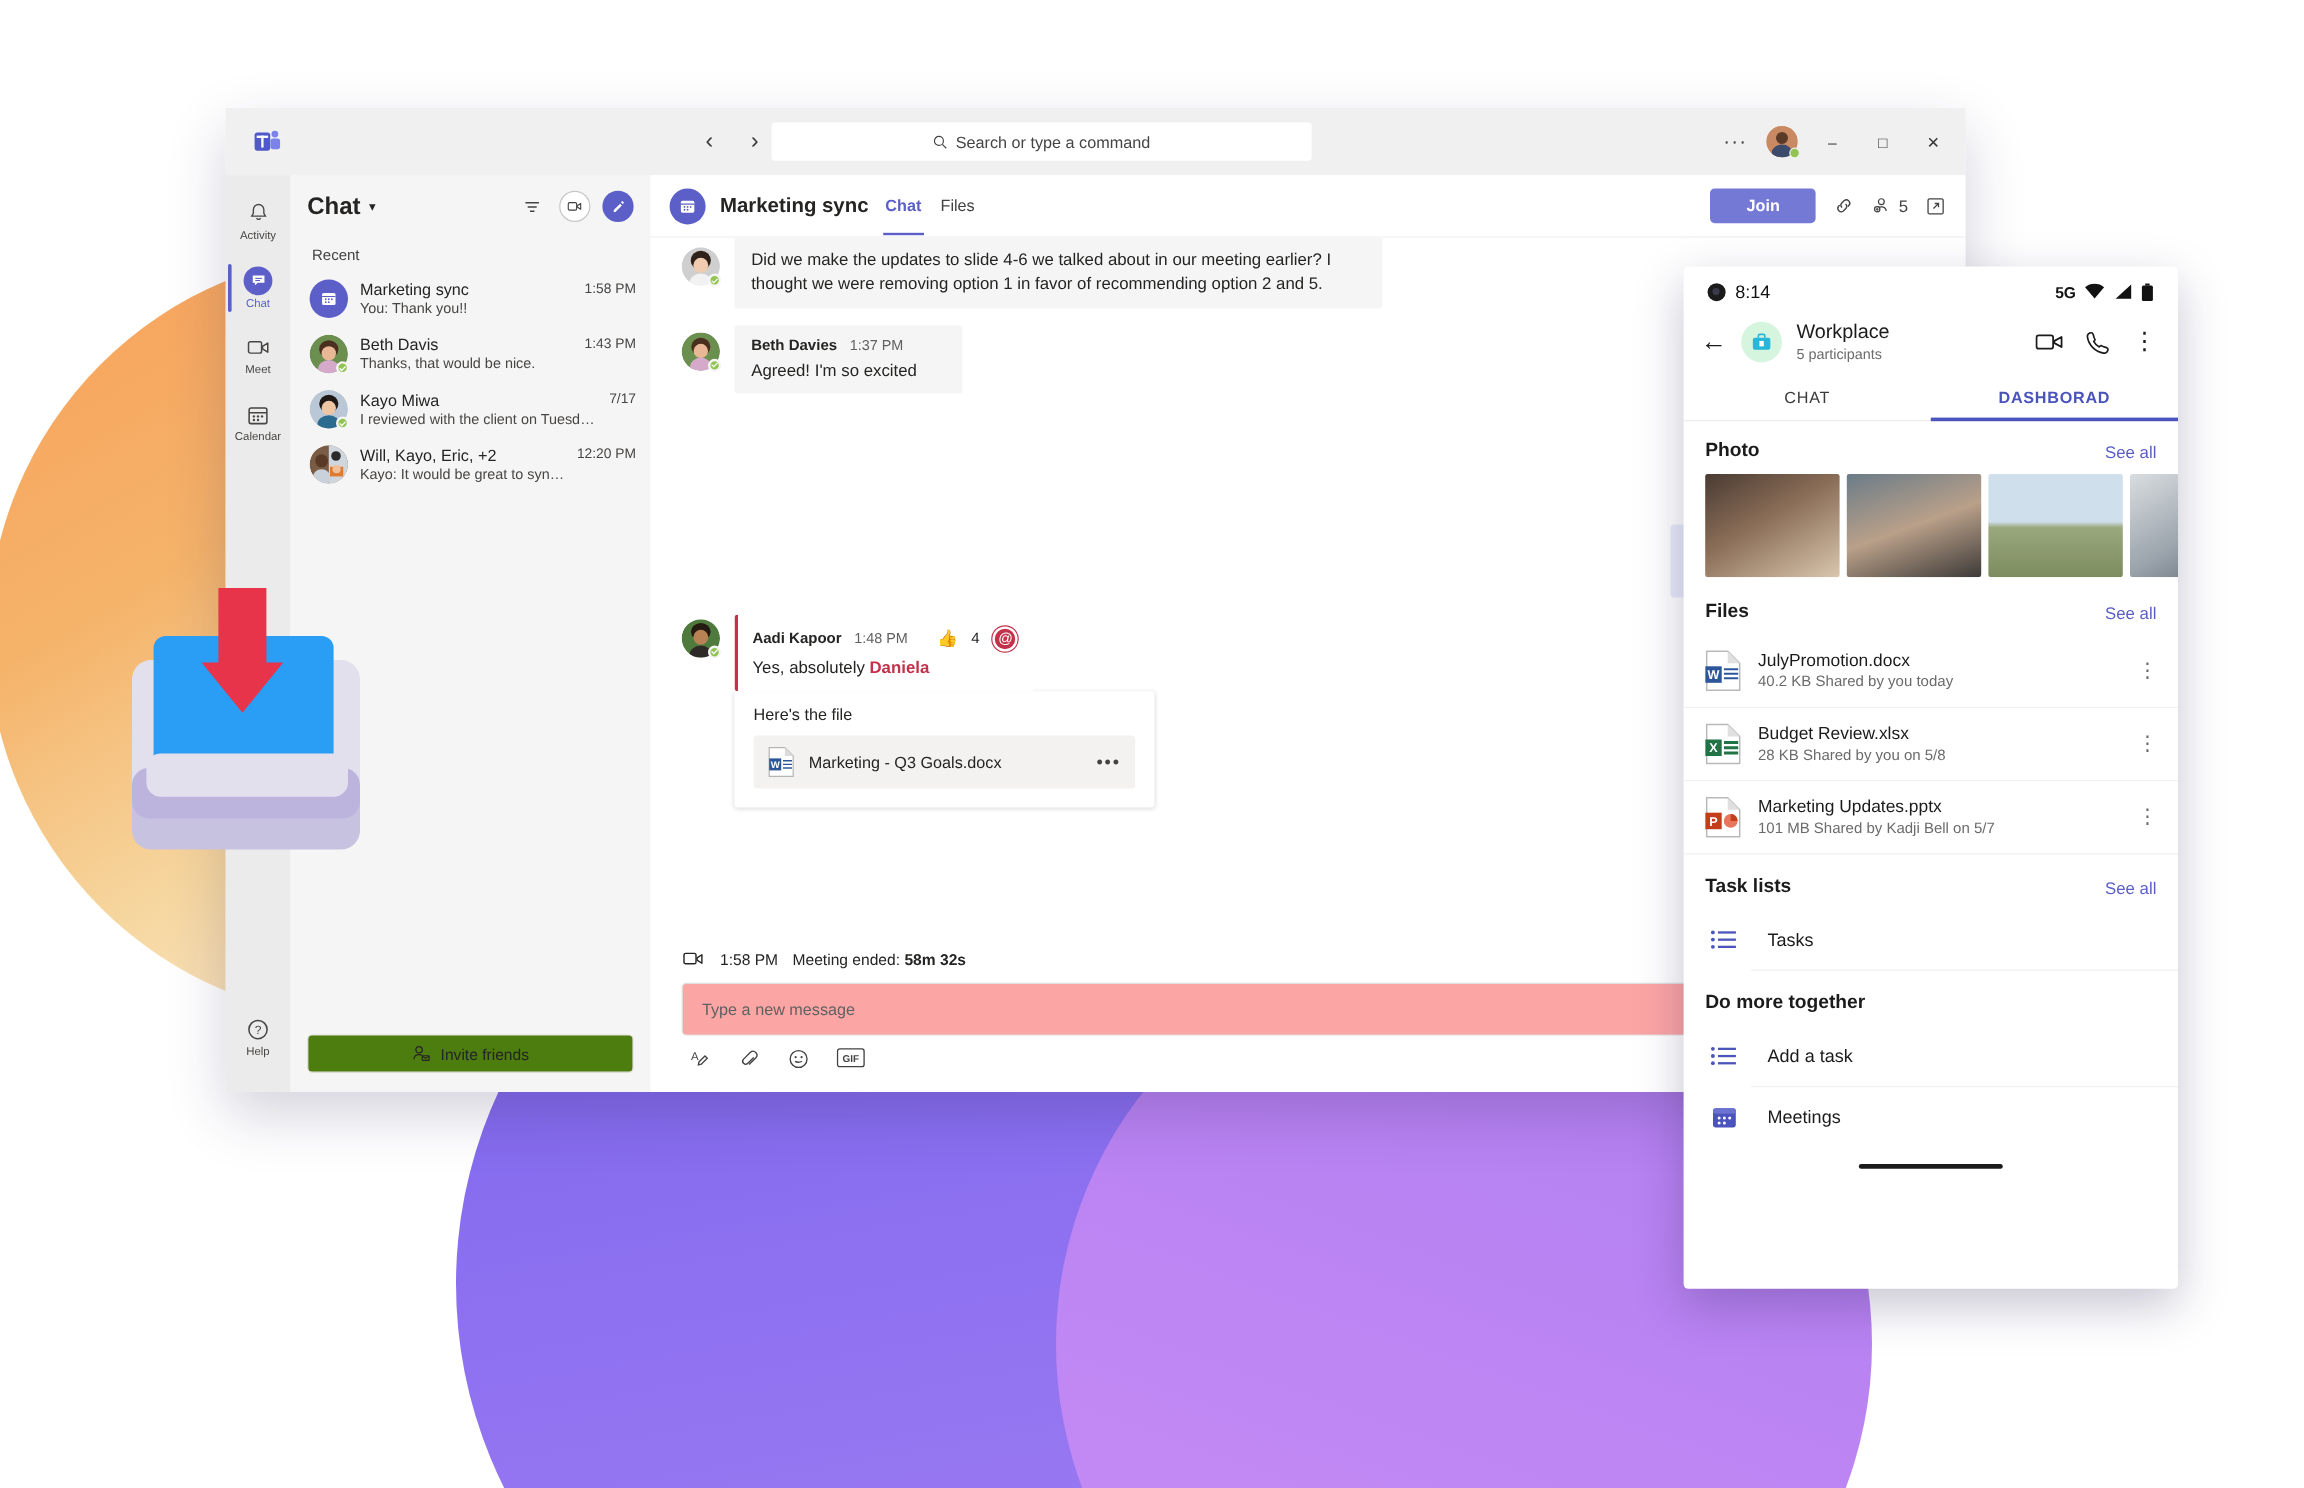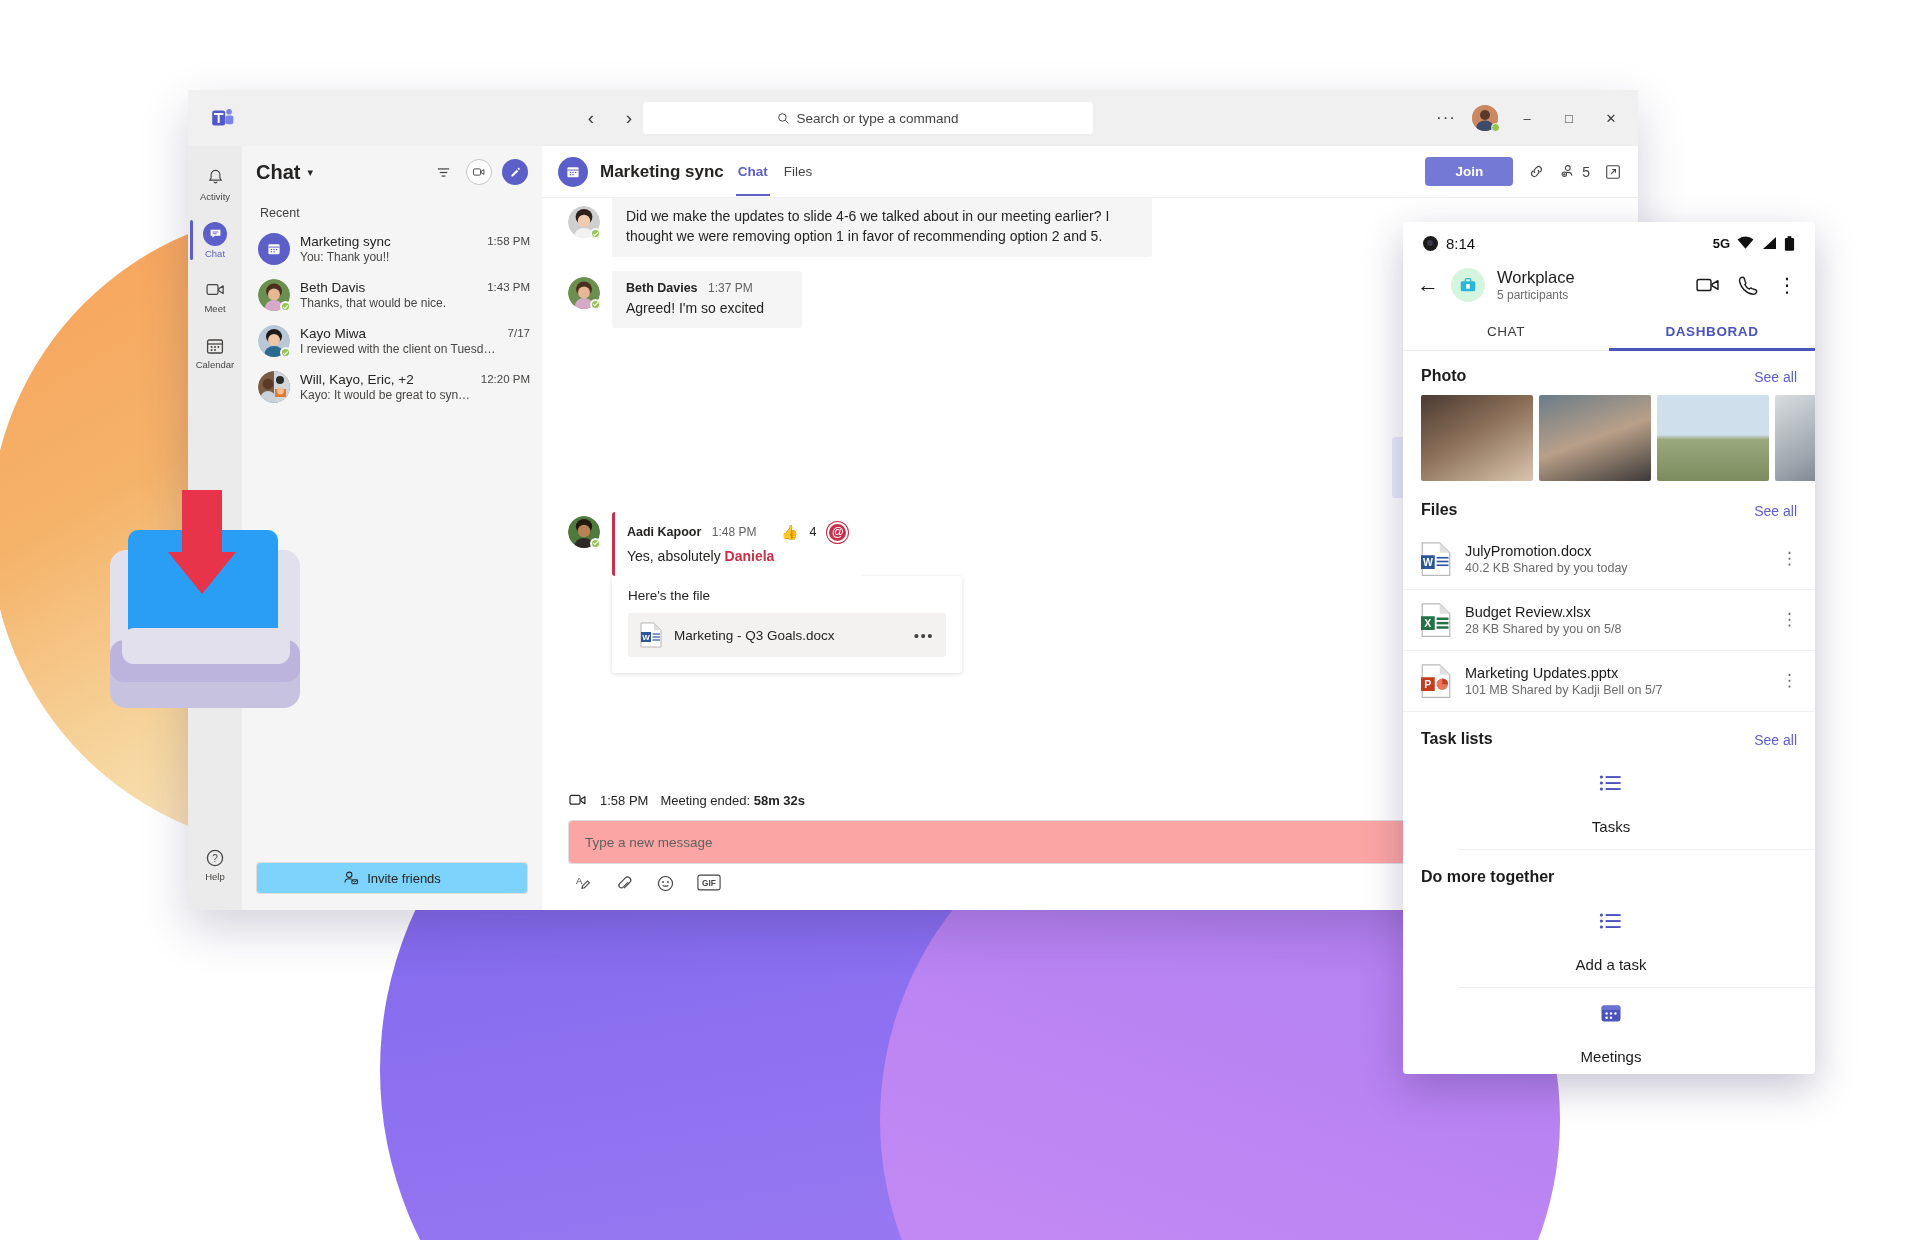--- a/index.html
+++ b/index.html
@@ -116,21 +116,21 @@
     position:absolute; right:-1px; bottom:-1px; width:11px;height:11px;border-radius:50%;
     background:#92c353; border:2px solid #f5f5f5; display:flex; align-items:center; justify-content:center;
   }
   .av .pres::after { content:""; width:4px;height:2px;border-left:1.4px solid #fff;border-bottom:1.4px solid #fff;transform:rotate(-45deg); margin-top:-1px;}
   .row-txt { flex:1; min-width:0; }
   .row-name { font-size:13.5px; color:#252423; white-space:nowrap; overflow:hidden; text-overflow:ellipsis;}
   .row-prev { font-size:12px; color:#484644; white-space:nowrap; overflow:hidden; text-overflow:ellipsis; margin-top:1px;}
   .row-time { font-size:11.5px; color:#484644; align-self:flex-start; margin-top:2px; white-space:nowrap;}
   #invite-btn {
     position:absolute; left:14px; bottom:16px; width:272px; height:32px;
-    background:#7dd3fc; border:1px solid #e1dfdd; border-radius:4px;
+    background:#4d7c0f; border:1px solid #e1dfdd; border-radius:4px;
     display:flex; align-items:center; justify-content:center; gap:8px;
     font-size:13px; color:#252423;
   }
 
   
   #conv { flex:1; background:#fff; display:flex; flex-direction:column; min-width:0; position:relative;}
   #conv-head {
     height:52px; display:flex; align-items:center; padding:0 16px; gap:12px;
     border-bottom:1px solid #f0f0f0;
   }
@@ -231,21 +231,21 @@
   #photo-strip { display:flex; gap:6px; padding:0 0 0 18px; overflow:hidden; }
   .photo { width:112px; height:86px; border-radius:2px; flex:0 0 112px; }
   .file-row { display:flex; align-items:center; gap:14px; padding:12px 18px; border-bottom:1px solid #f0f0f0; }
   .file-row:first-of-type { border-top:none; }
   .fi { width:30px;height:36px; flex:0 0 30px; position:relative; }
   .file-txt { flex:1; min-width:0; }
   .file-name { font-size:14.5px; color:#1b1b1b; white-space:nowrap; overflow:hidden; text-overflow:ellipsis;}
   .file-meta { font-size:12.5px; color:#6b6b6b; margin-top:2px; }
   .kebab { color:#6b6b6b; font-size:16px; line-height:.55; text-align:center; width:16px;}
   .kebab::after { content:"\22EE"; font-size:17px;}
-  .act-row { display:flex; align-items:center; gap:24px; padding:14px 18px 14px 22px;flex-direction:column; }
+  .act-row { display:flex; align-items:center; gap:24px; padding:14px 18px 14px 22px; }
   .act-row .lbl { font-size:15px; color:#1b1b1b; }
   .divider-line { height:1px; background:#f0f0f0; margin-left:56px; }
   #home-indicator { width:120px; height:4px; background:#1b1b1b; border-radius:3px; margin:14px auto 0 auto;}
 
   
   #dl-illo { position:absolute; left:110px; top:490px; width:200px; height:240px; }
 </style>
 </head>
 <body>
 

